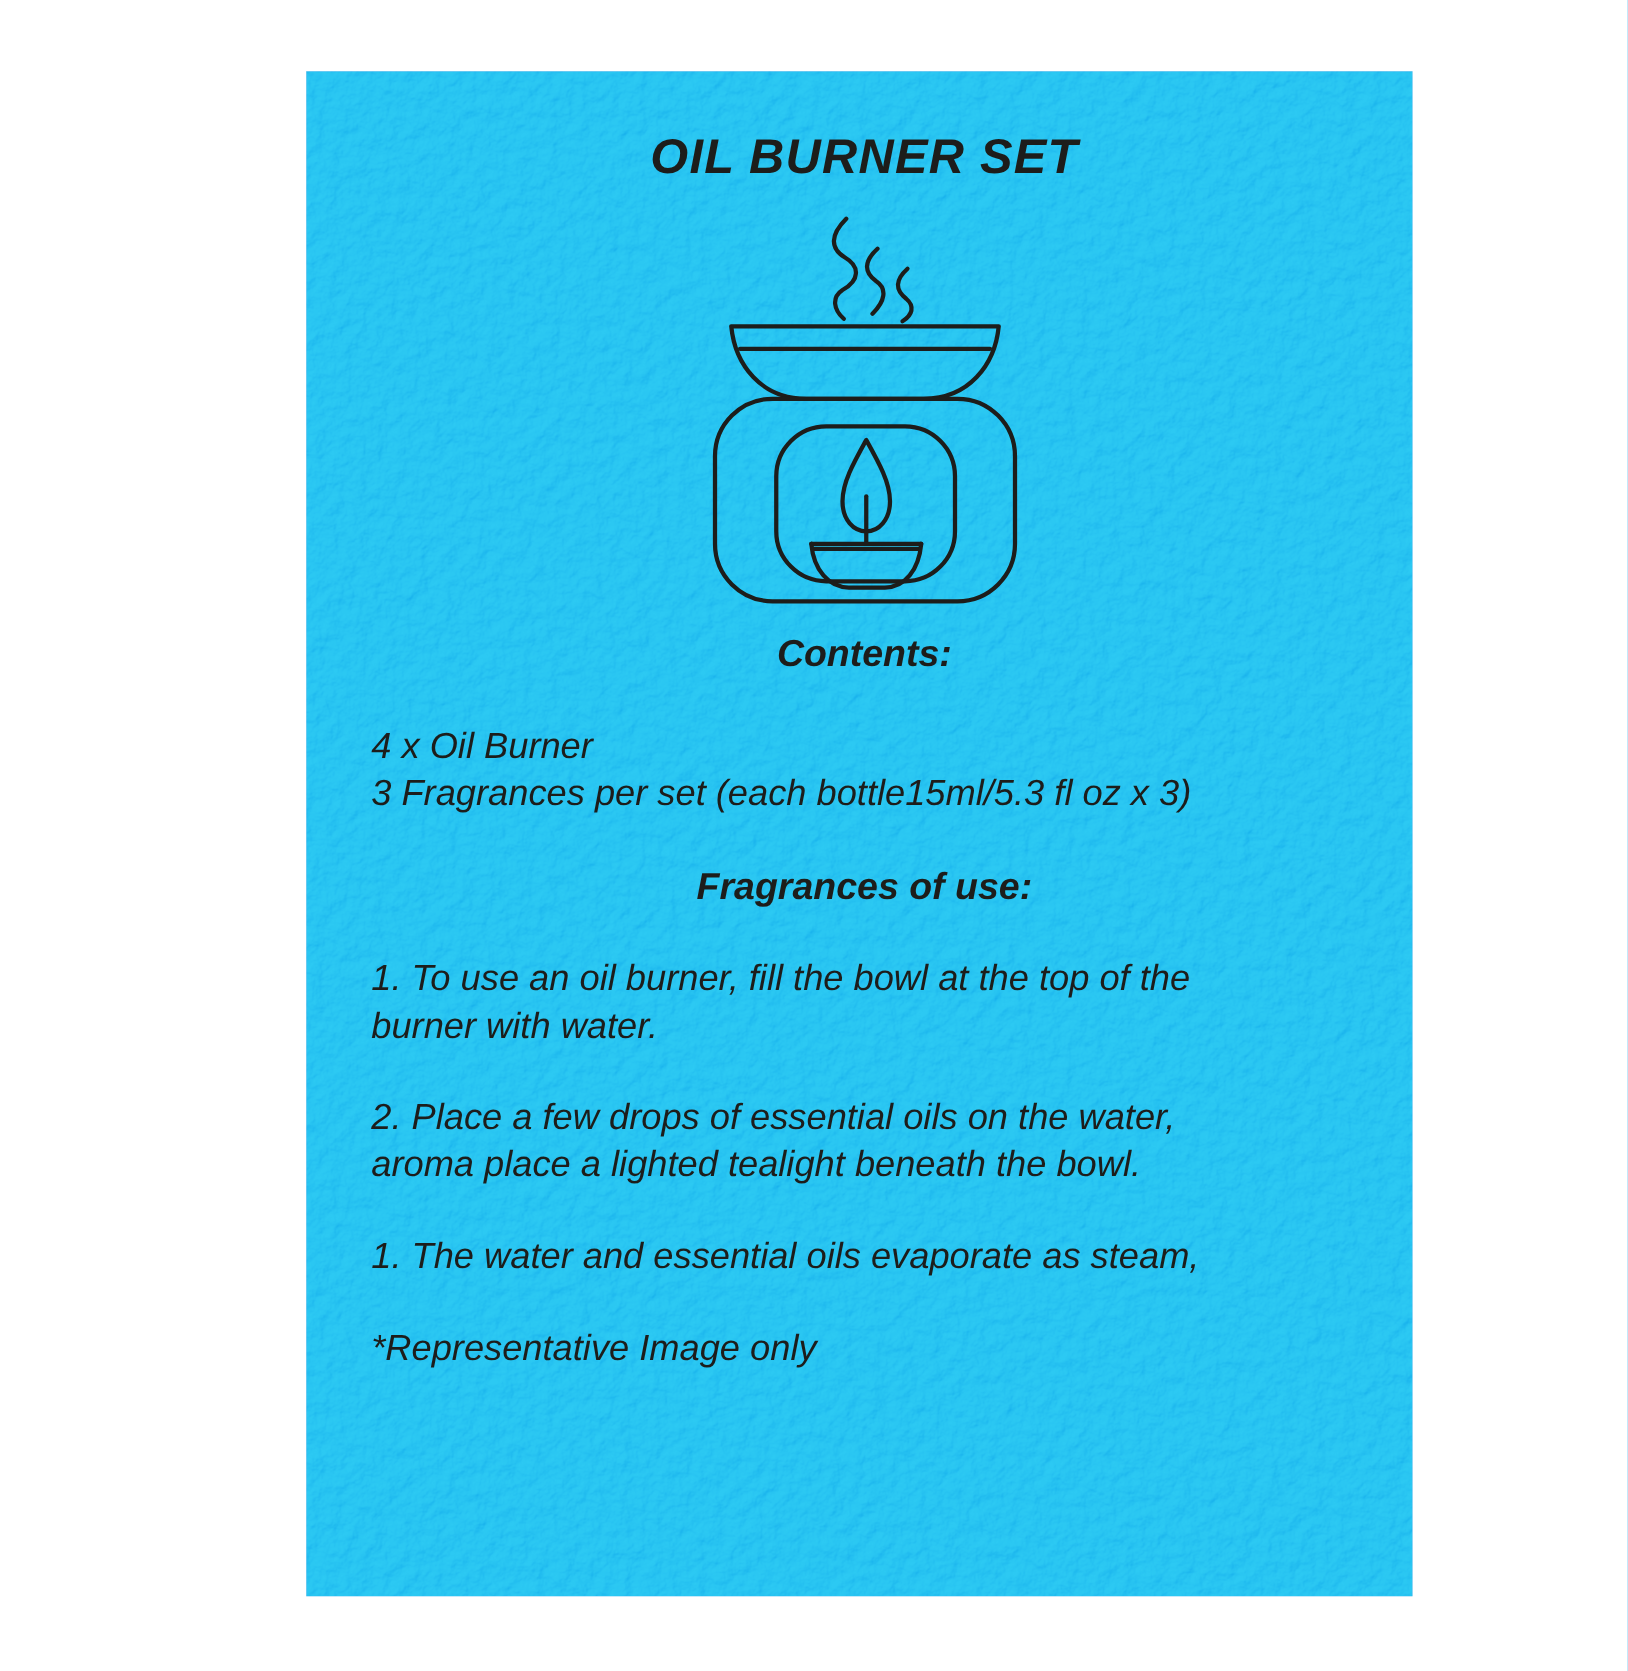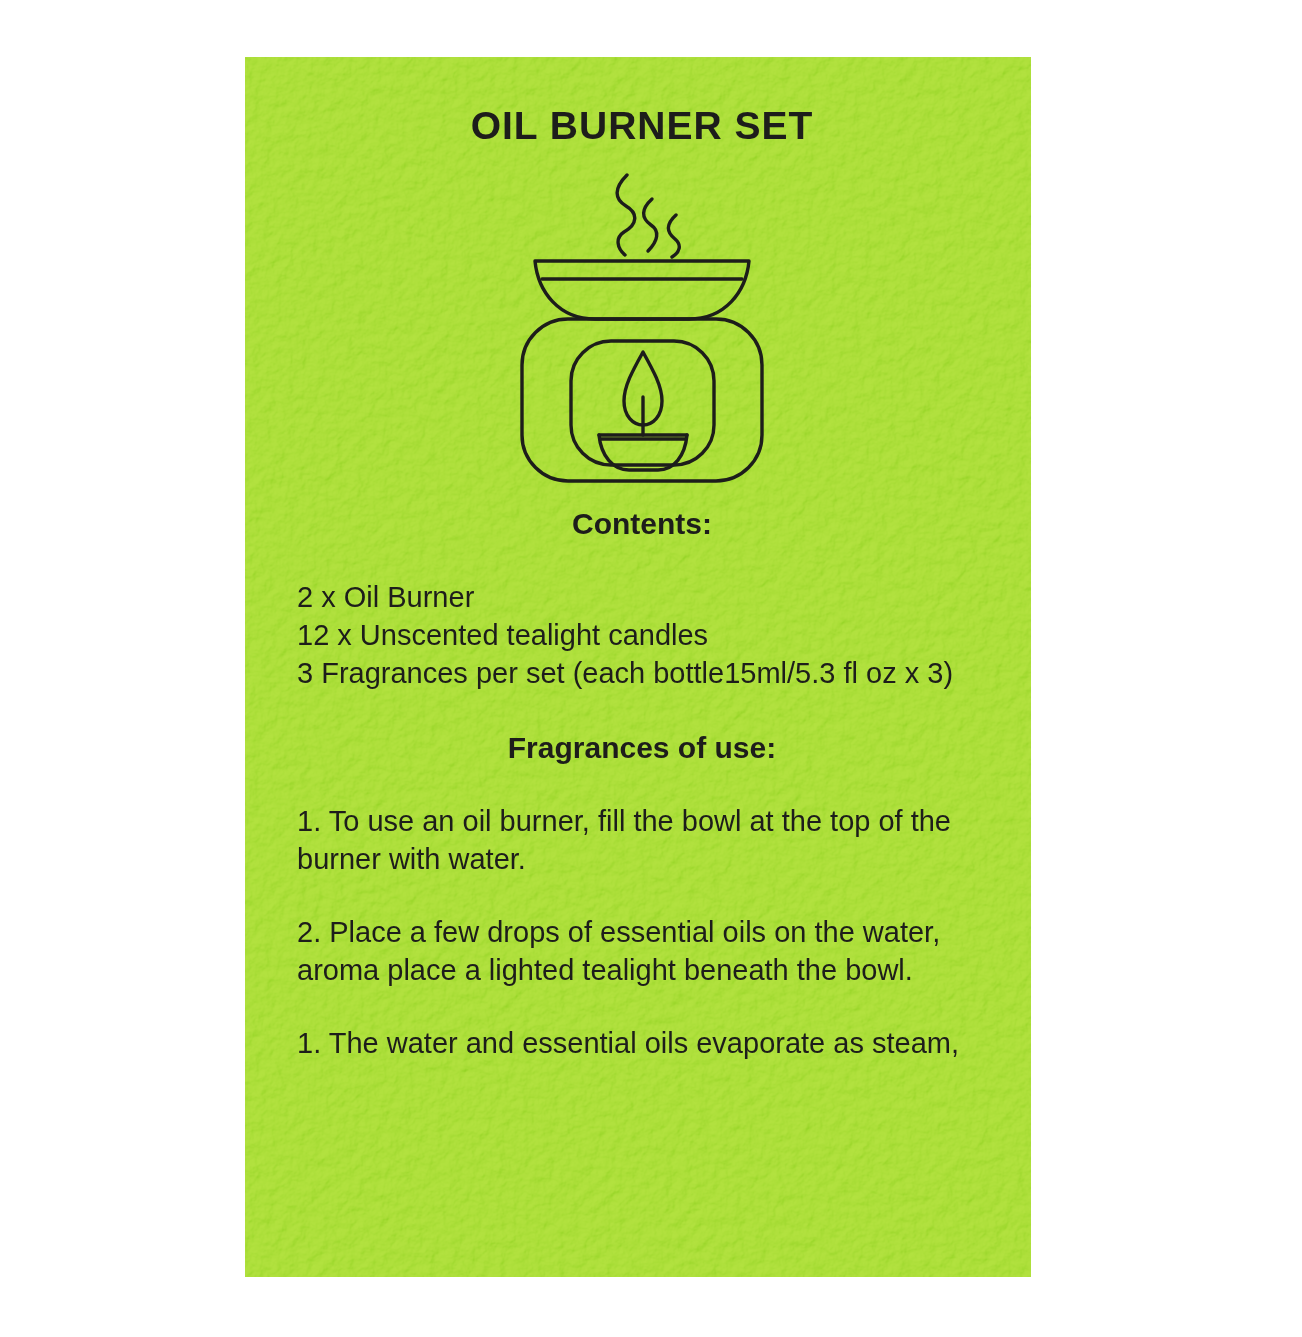--- a/index.html
+++ b/index.html
@@ -12,24 +12,25 @@
     position: relative;
     background: #ffffff;
     font-family: "Liberation Sans", sans-serif;
     color: #1d1d1b;
     overflow: hidden;
   }
   .card {
     position: absolute;
     left: 245px;
     top: 57px;
-    width: 786px;
+    width: 885px;
     height: 1220px;
-    background: #84cc16;
+    background: #0ea5e9;
     overflow: hidden;
+    font-style: italic;
   }
   .texture {
     position: absolute;
     inset: 0;
     width: 100%;
     height: 100%;
     mix-blend-mode: soft-light;
     opacity: 0.9;
     pointer-events: none;
   }
@@ -122,36 +123,36 @@
 
         <path d="M108,264 L196,264"></path>
         <path d="M109,268 L195,268"></path>
         <path d="M108,264 C110,285 122,299 138,299 L167,299 C183,299 194,285 196,264"></path>
       </svg>
     </div>
 
     <h2 class="section-heading contents-heading">Contents:</h2>
 
     <div class="list">
-      <div class="list-line">2 x Oil Burner</div>
-      <div class="list-line">12 x Unscented tealight candles</div>
+      <div class="list-line">4 x Oil Burner</div>
       <div class="list-line">3 Fragrances per set (each bottle15ml/5.3 fl oz x 3)</div>
     </div>
 
     <h2 class="section-heading directions-heading">Fragrances of use:</h2>
 
     <div class="para">
       <div class="para-line">1. To use an oil burner, fill the bowl at the top of the</div>
       <div class="para-line">burner with water.</div>
     </div>
 
     <div class="para">
       <div class="para-line">2. Place a few drops of essential oils on the water,</div>
       <div class="para-line">aroma place a lighted tealight beneath the bowl.</div>
     </div>
 
     <div class="para">
       <div class="para-line">1. The water and essential oils evaporate as steam,</div>
     </div>
 
+    <div class="footnote">*Representative Image only</div>
 
   </div>
 </div>
 
 </body></html>

